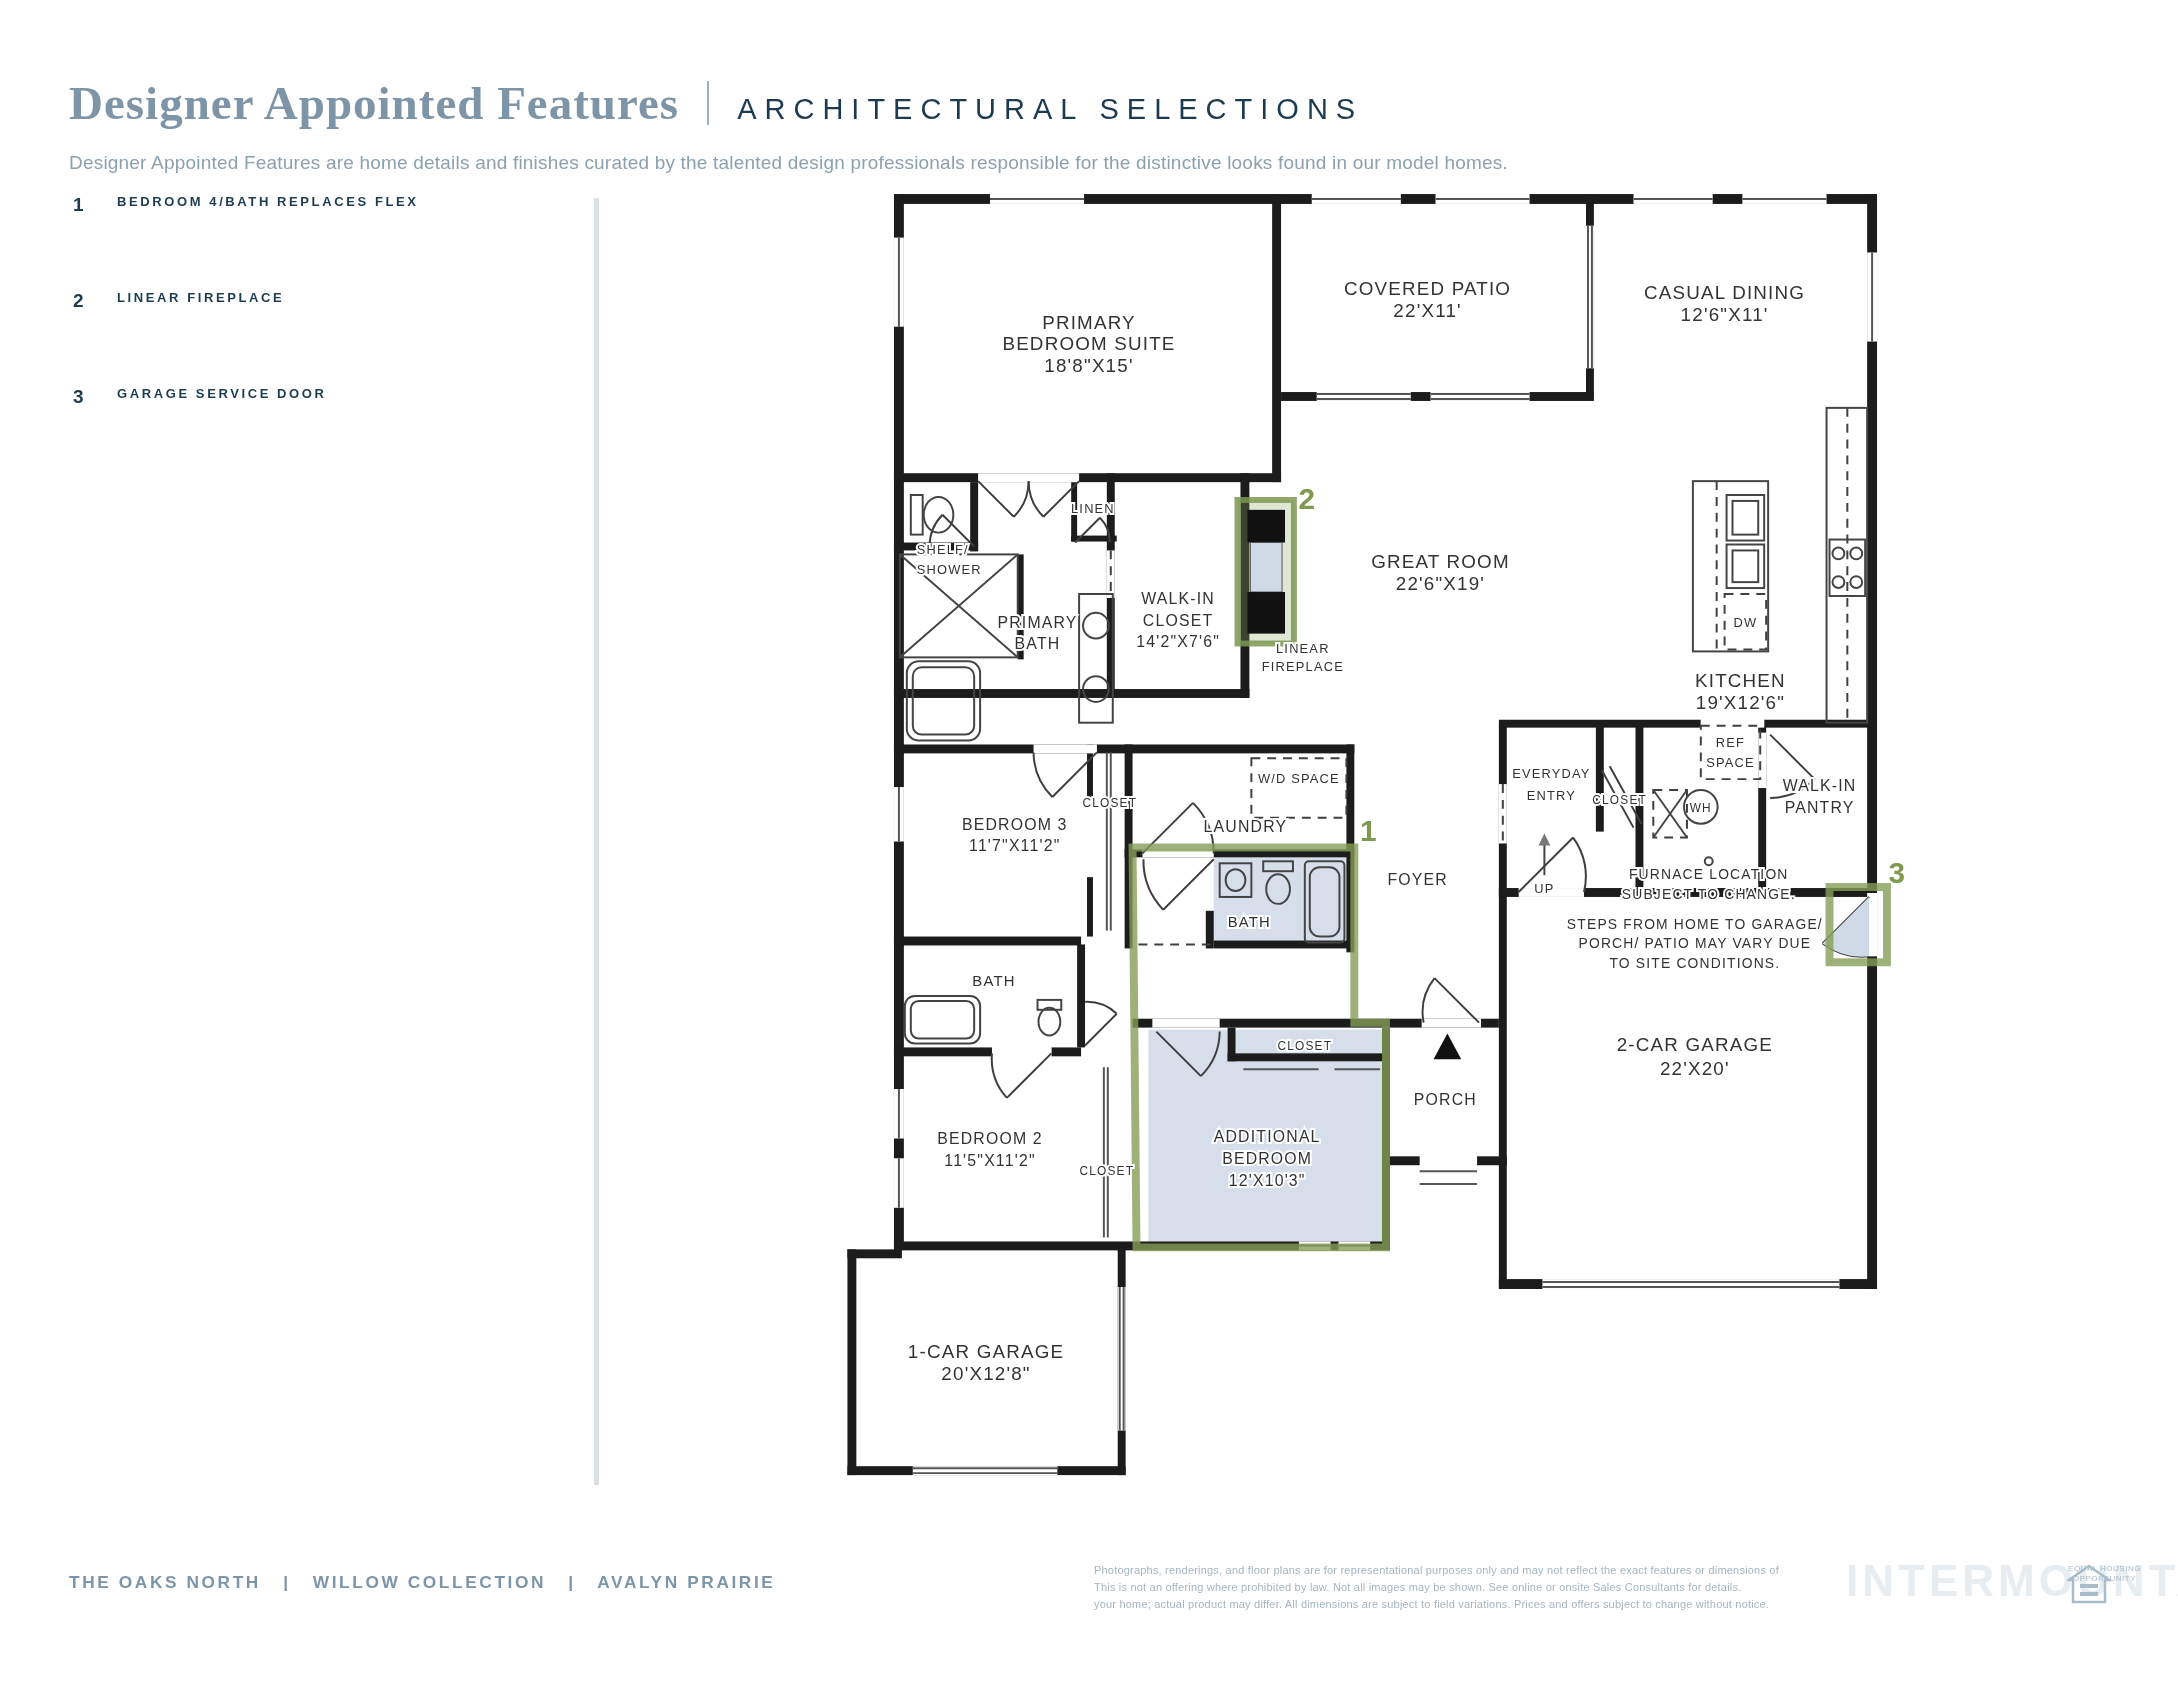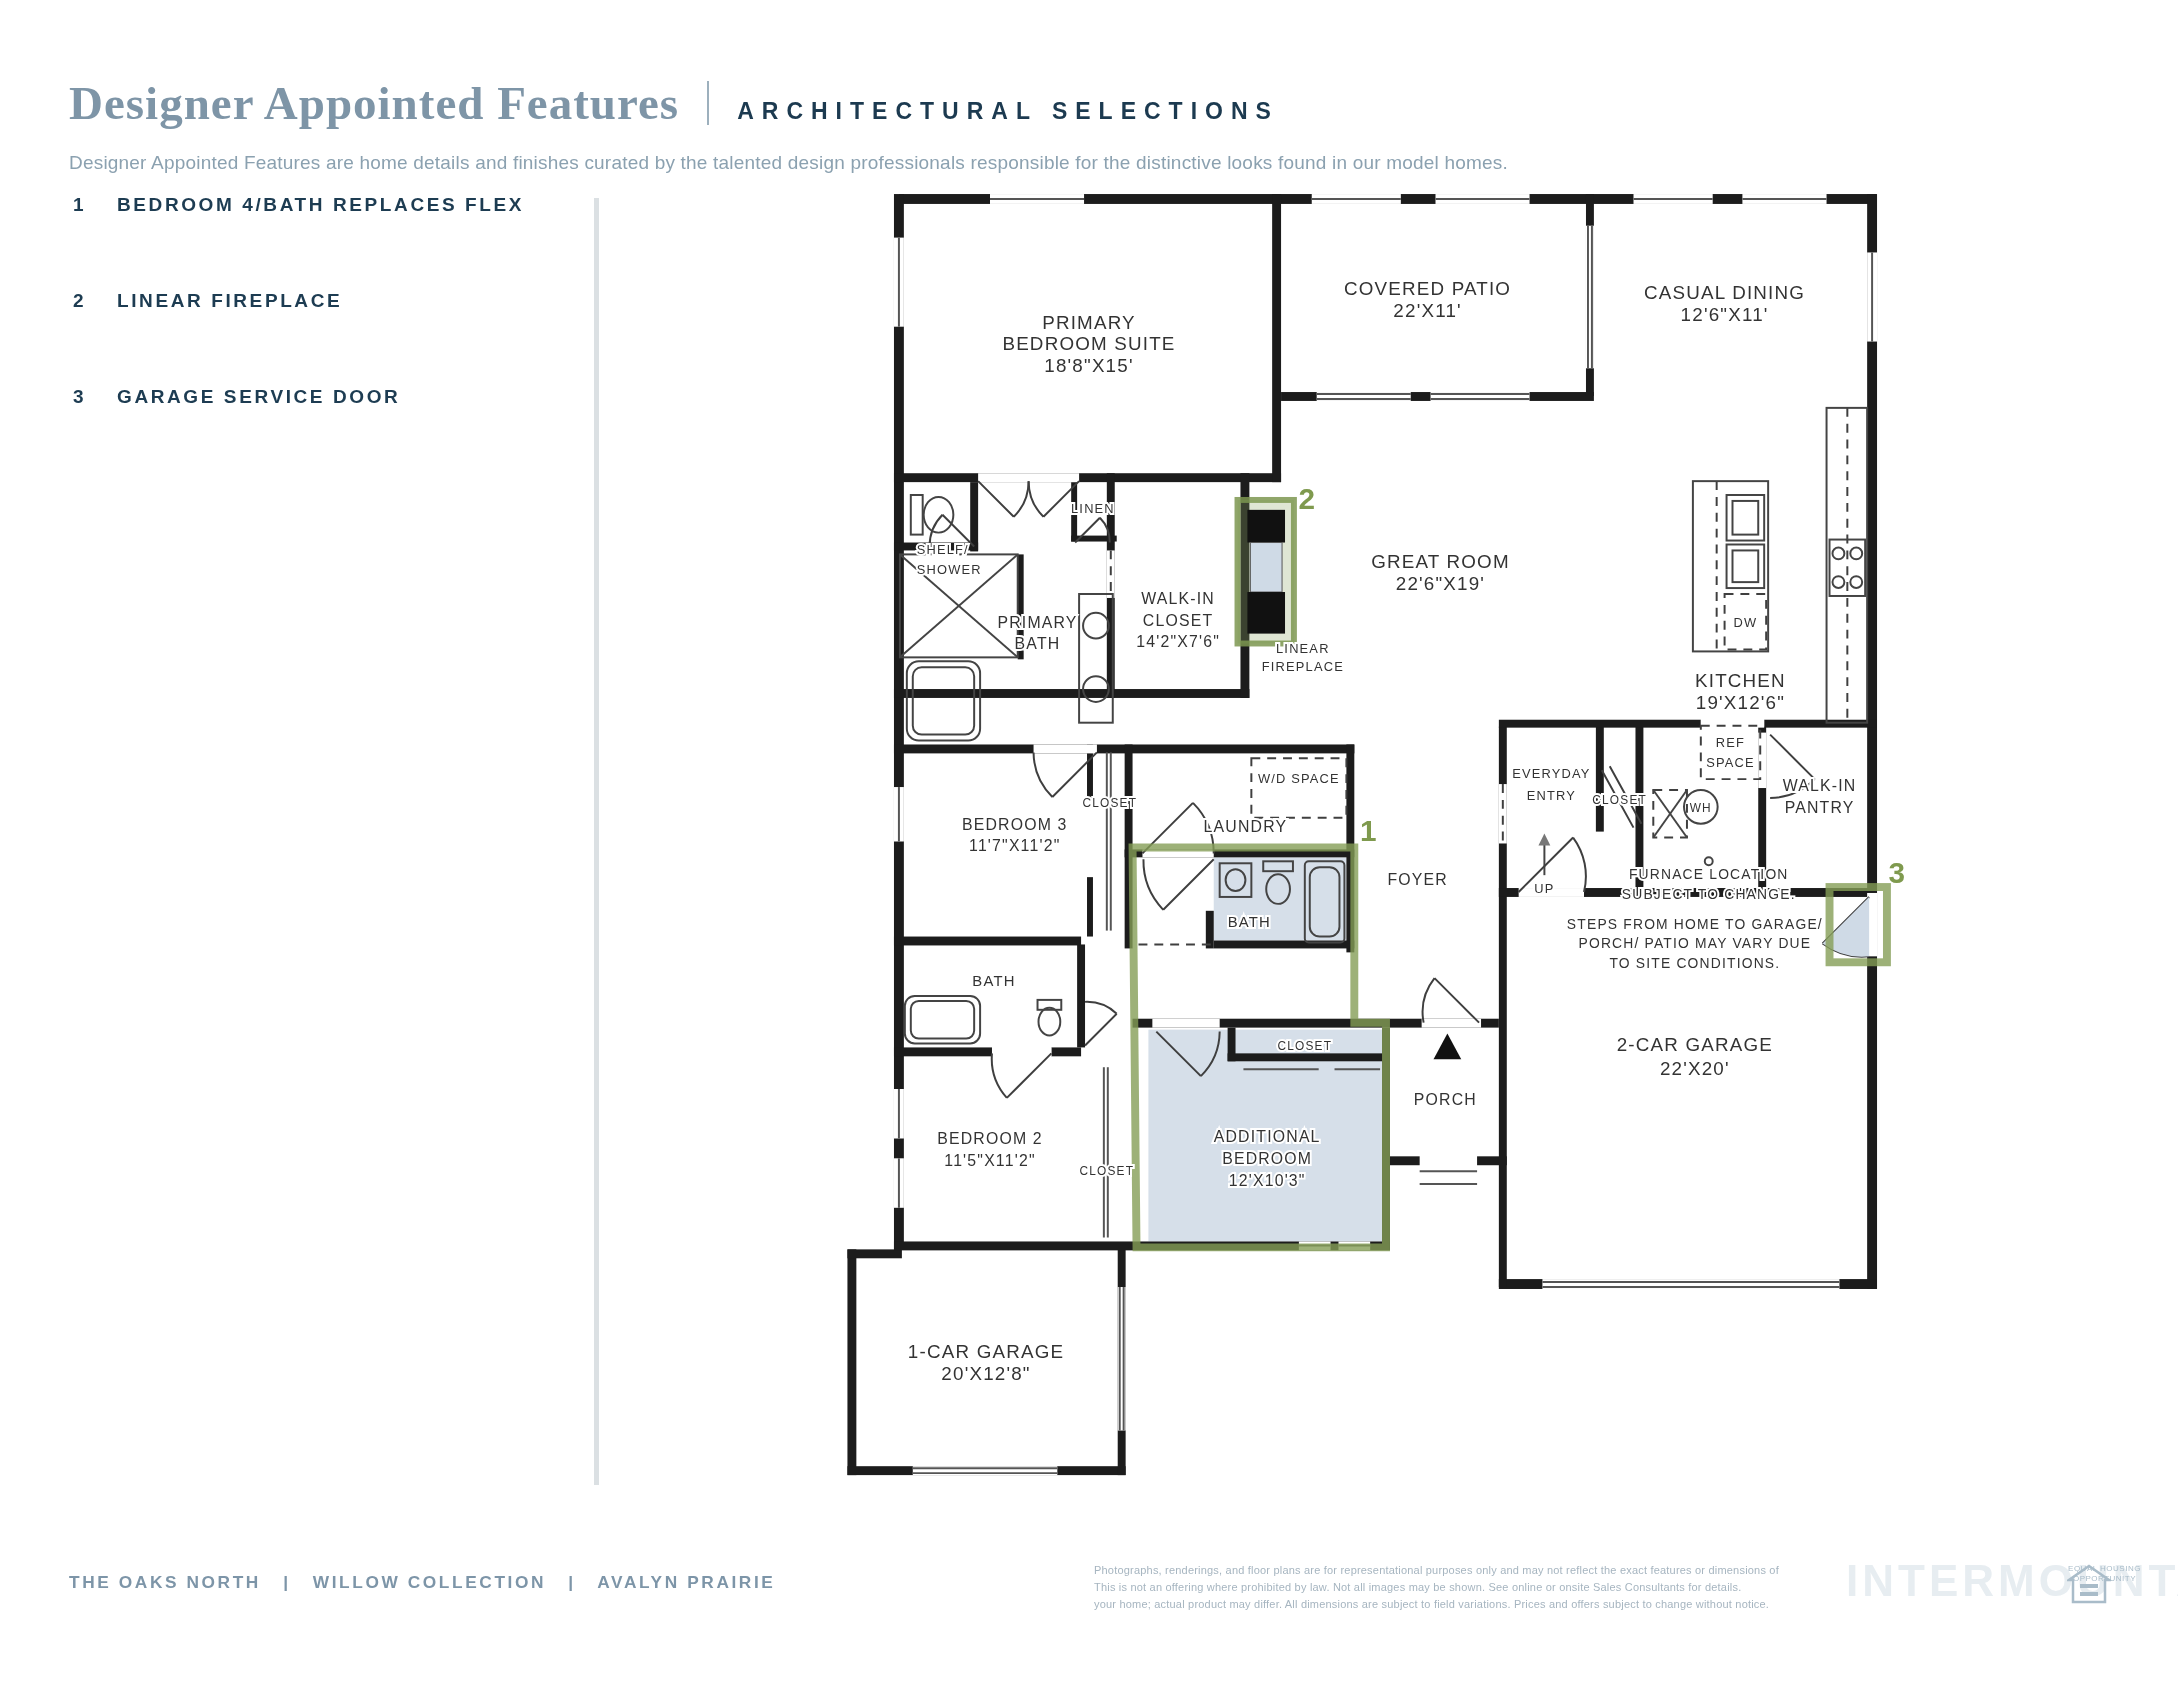--- a/index.html
+++ b/index.html
@@ -4,27 +4,27 @@
 <style>
   html,body{margin:0;padding:0;}
   body{width:2178px;height:1683px;position:relative;background:#ffffff;
        font-family:"Liberation Sans",sans-serif;overflow:hidden;}
   
   .header{position:absolute;left:69px;top:48px;width:2039px;}
   .title-row{display:flex;align-items:baseline;margin-top:28px;}
   .main-title{font-family:"Liberation Serif",serif;font-weight:700;font-size:47px;
               color:#7e95a7;letter-spacing:1px;}
   .title-sep{width:2px;height:44px;background:#9db0bd;margin:0 28px;align-self:center;}
-  .category{font-size:23px;color:#1c3a50;letter-spacing:8px;font-weight:700;}
+  .category{font-size:29px;color:#1c3a50;letter-spacing:8px;font-weight:400;}
   .description{margin-top:22px;font-size:19px;color:#8ba1b0;letter-spacing:0.2px;}
   
   .features{position:absolute;left:73px;top:194px;width:475px;}
   .feature{display:flex;margin-bottom:74px;}
   .feature .num{width:44px;font-size:19px;font-weight:700;color:#1d3c52;letter-spacing:2px;}
-  .feature .lbl{font-size:19px;font-weight:700;color:#1d3c52;letter-spacing:2.6px;}
+  .feature .lbl{font-size:13px;font-weight:700;color:#1d3c52;letter-spacing:2.6px;}
   .vdivider{position:absolute;left:594px;top:198px;width:5px;height:1287px;background:#dbe0e3;}
   
   .footer-left{position:absolute;left:69px;top:1572px;text-align:center;}
   .footer-left div{font-size:17.3px;font-weight:700;color:#7d95a8;letter-spacing:2.6px;
                    white-space:pre;margin-bottom:12px;}
   .disclaimer{position:absolute;left:1094px;top:1562px;width:911px;z-index:2;}
   .disclaimer div{font-size:11px;color:#a6b5c0;line-height:1.55;letter-spacing:0.2px;}
   .watermark{position:absolute;left:1846px;top:1556px;font-size:44px;font-weight:700;
              color:#e7edf1;letter-spacing:4px;z-index:1;white-space:nowrap;}
   .eho{position:absolute;left:2067px;top:1564px;z-index:3;text-align:center;width:75px;}

